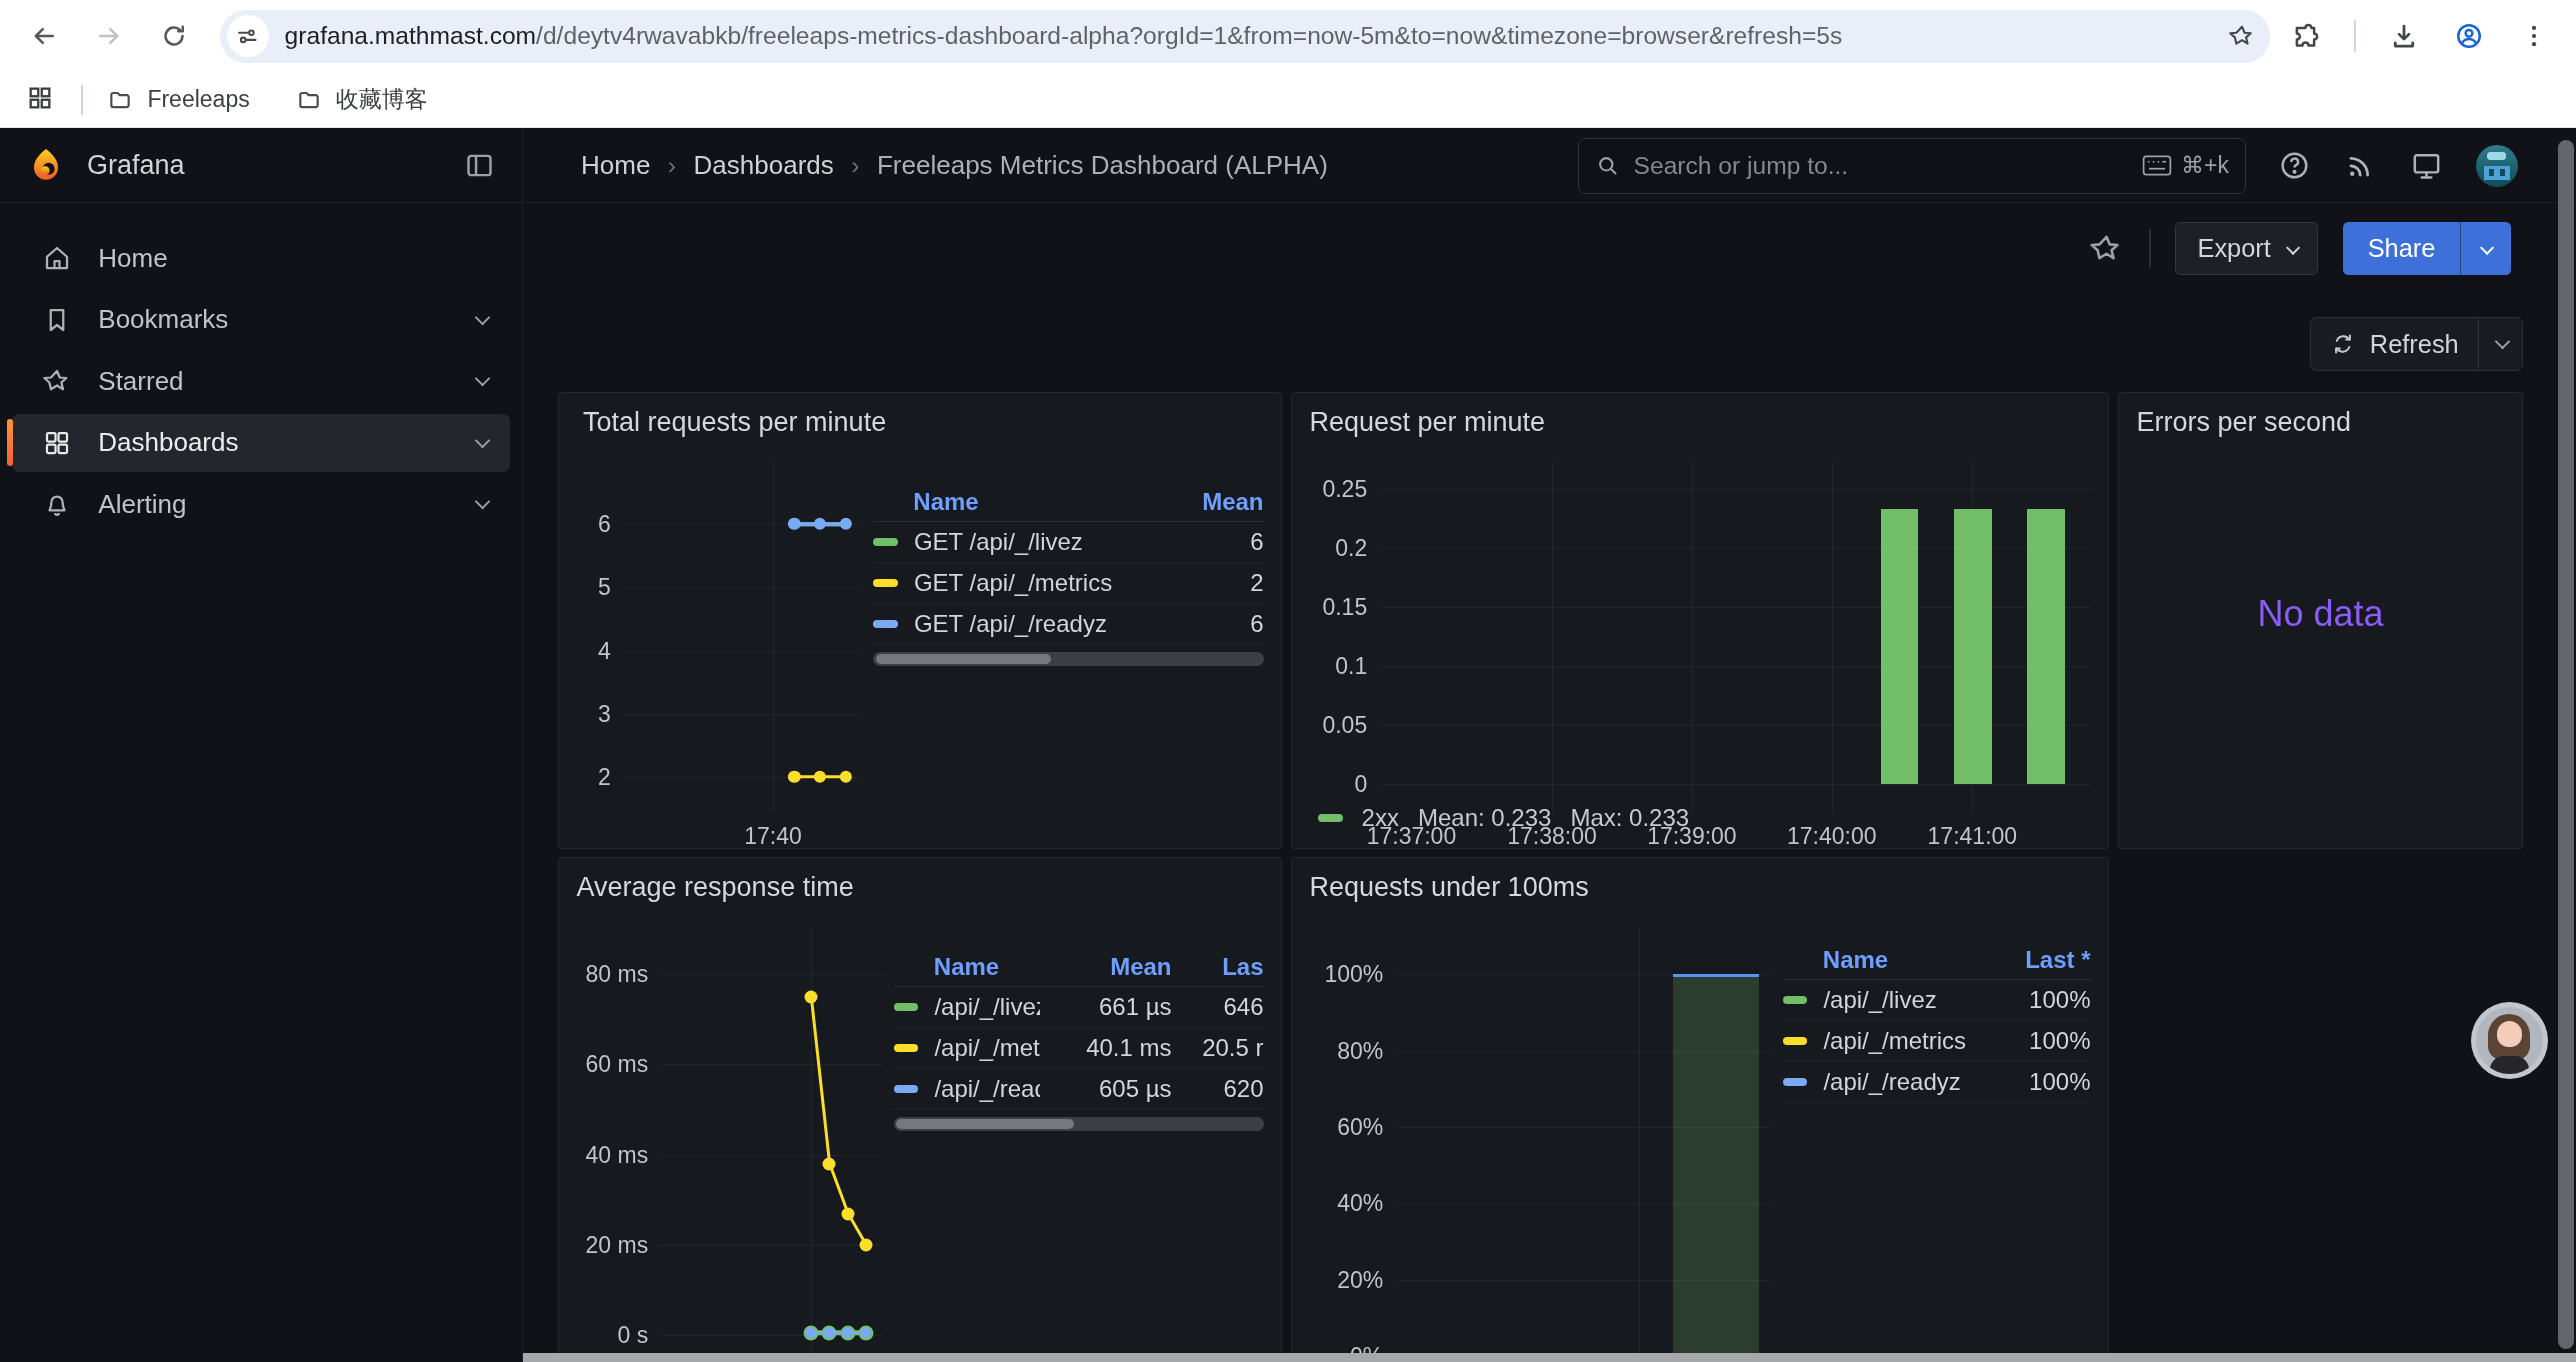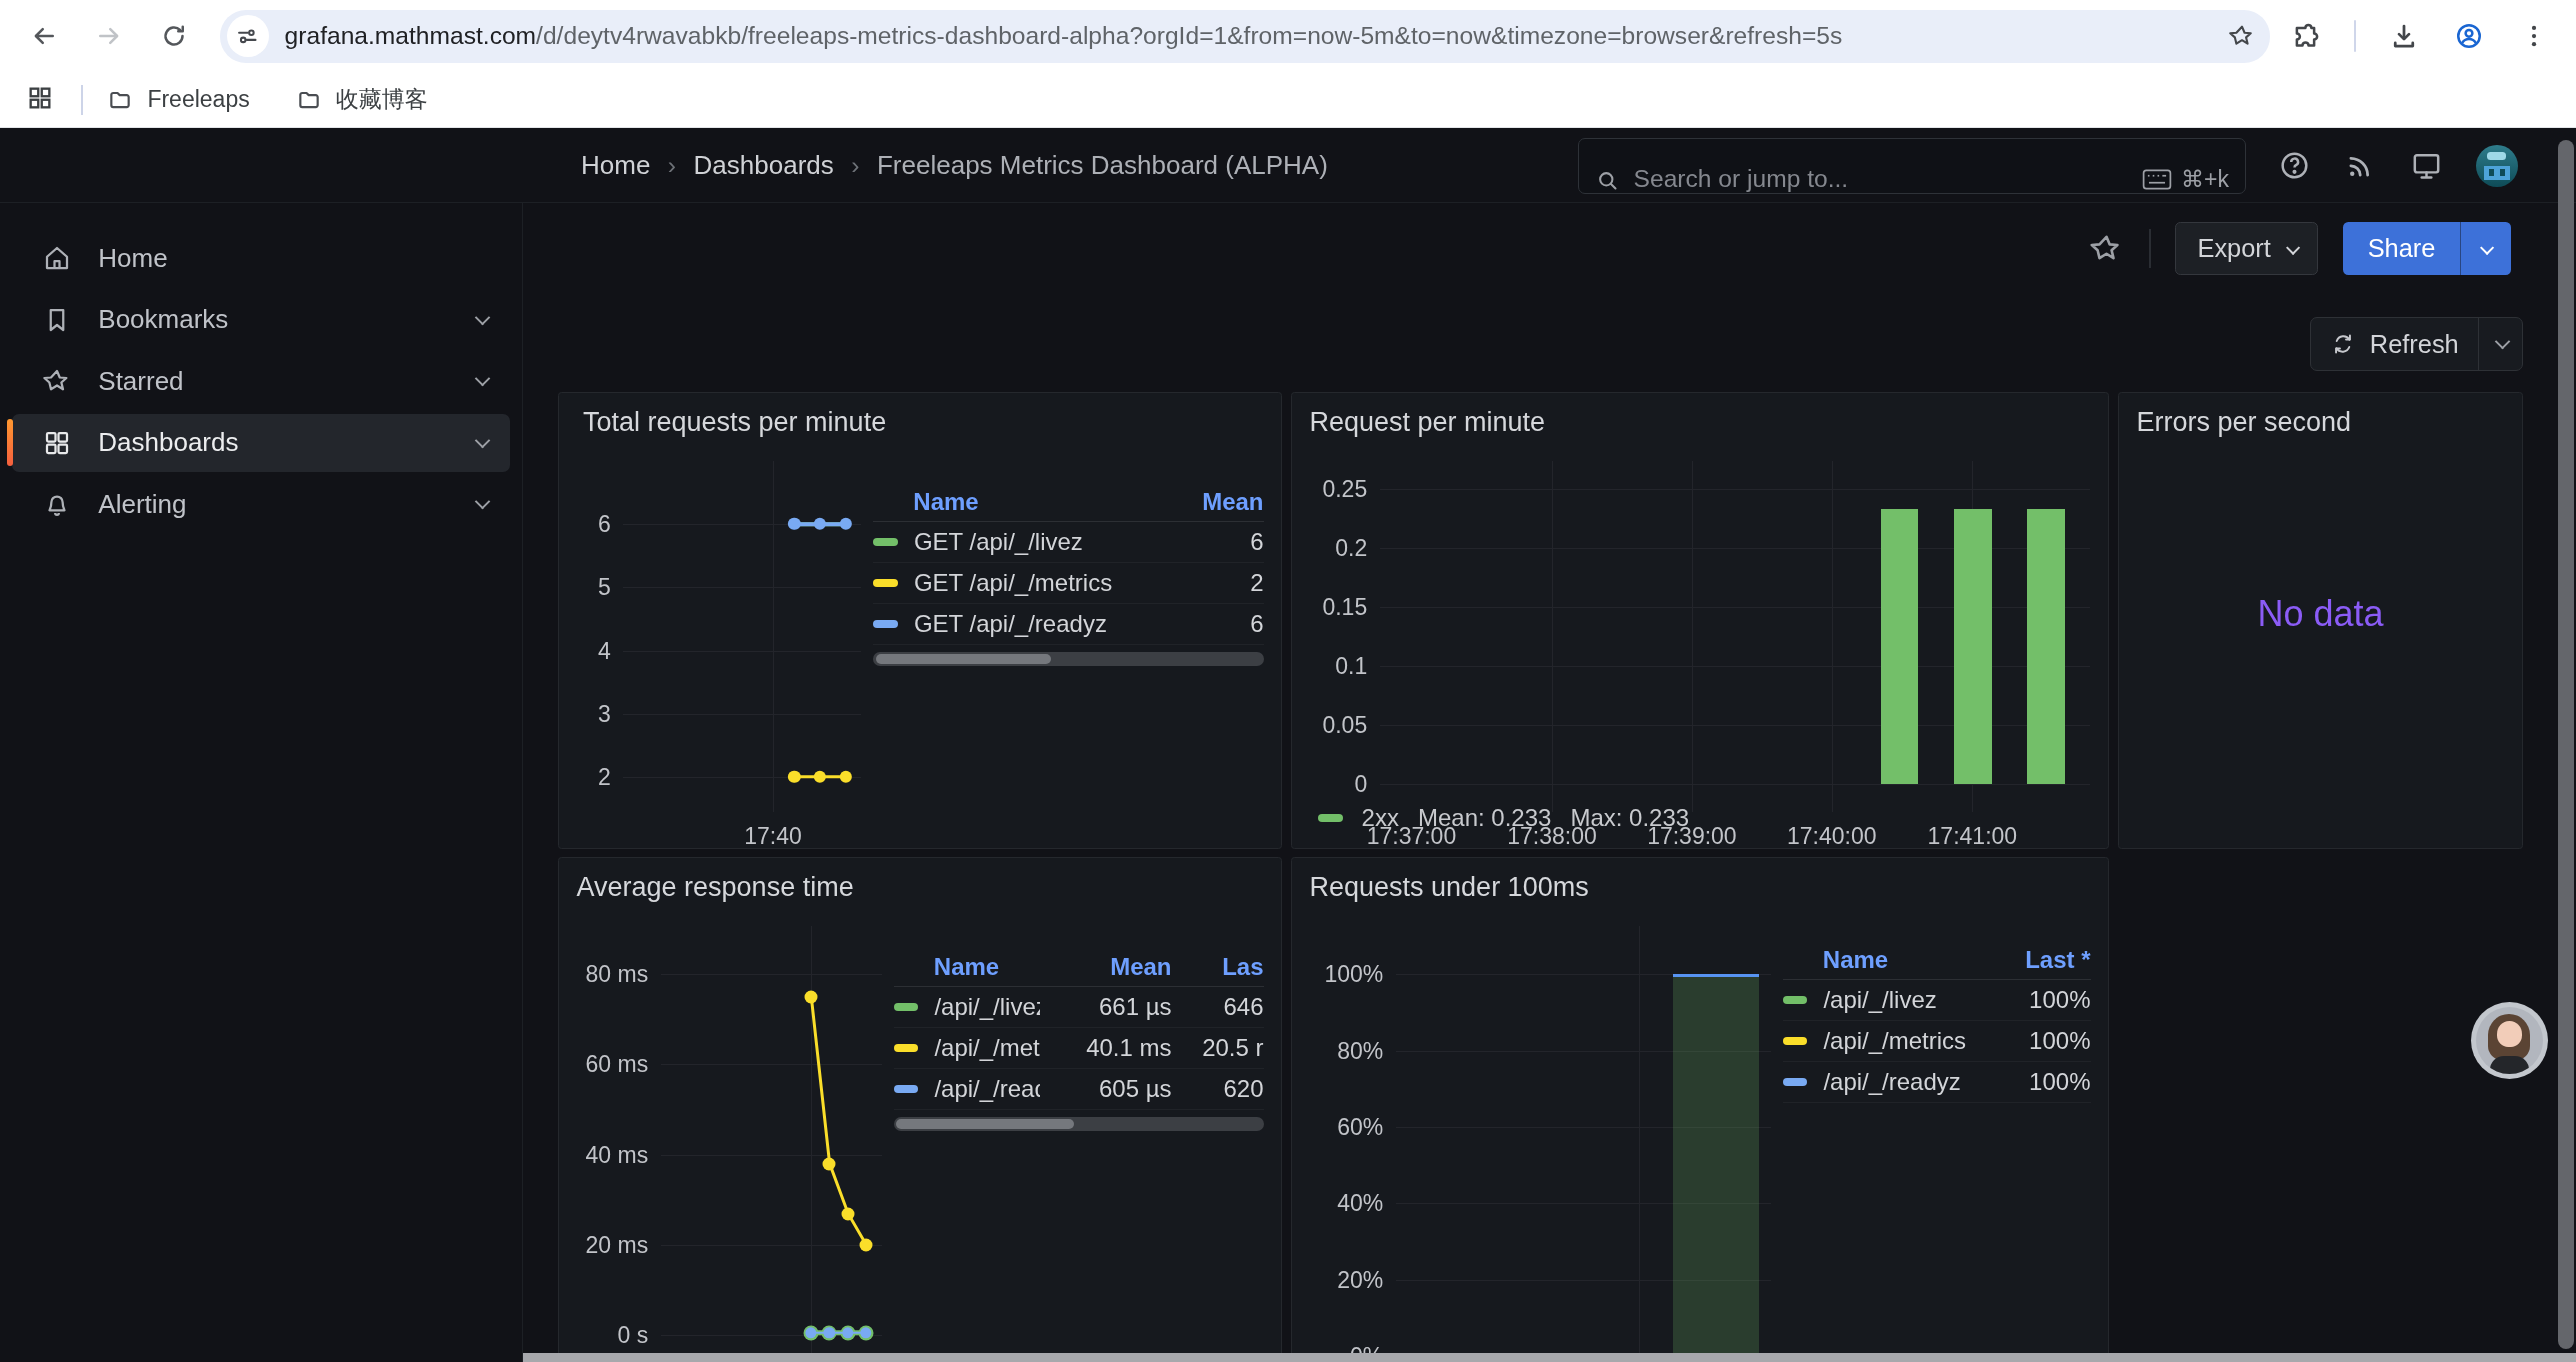--- a/index.html
+++ b/index.html
@@ -37,21 +37,21 @@
   .gf-topbar { position:absolute; top:0; left:0; right:0; height:75px; background:#111217; border-bottom:0.9px solid #1d2025; }
   .brandzone { position:absolute; left:0; top:0; width:523px; height:75px; border-right:0.9px solid #1d2025; display:flex; align-items:center; padding:0 26px; }
   .flame { width:40px; height:40px; flex:none; }
   .brand { font-size:27px; color:#d2d4d8; margin-left:21px; flex:1; }
   .toggle-ic { color:#9da0a6; width:33px; height:33px; }
   .toggle-ic svg { width:33px; height:33px; }
   .crumbs { position:absolute; left:581px; top:0; height:75px; display:flex; align-items:center; gap:17.5px; font-size:26px; }
   .crumb { color:#d0d2d6; }
   .crumb.last { color:#adb0b6; }
   .crumb-sep { color:#6e7278; font-size:24.6px; }
-  .gf-search { position:absolute; left:1578px; top:9.6px; width:668px; height:56px; background:#0f1116; border:0.9px solid #2e3238; border-radius:7px; display:flex; align-items:flex-end; padding:0 16px; }
+  .gf-search { position:absolute; left:1578px; top:9.6px; width:668px; height:56px; background:#0f1116; border:0.9px solid #2e3238; border-radius:7px; display:flex; align-items:center; padding:0 16px; }
   .gf-search svg.mag { width:24.6px; height:24.6px; color:#9da0a6; flex:none; }
   .gf-search input { flex:1; background:transparent; border:none; outline:none; color:#c6c8cd; font-size:24.6px; margin-left:14px; font-family:inherit; }
   .gf-search input::placeholder { color:#85888f; }
   .kbd-hint { display:flex; align-items:center; gap:8.8px; color:#9da0a6; font-size:23px; flex:none; }
   .kbd-hint svg { width:30px; height:23px; }
   .topbar-icons { position:absolute; right:58px; top:0; height:75px; display:flex; align-items:center; gap:33px; color:#aeb1b7; }
   .topbar-icons .ic { width:33px; height:33px; }
   .topbar-icons .ic svg { width:33px; height:33px; }
   .gf-avatar { width:42px; height:42px; border-radius:50%; background:linear-gradient(#2f7d8c,#0e4b57); position:relative; overflow:hidden; }
   .gf-avatar .visor { position:absolute; left:11.4px; top:7px; width:19px; height:8px; border-radius:3.5px; background:#9fd9e8; }
@@ -218,20 +218,40 @@
             <path d="M4 7.2A1.7 1.7 0 0 1 5.7 5.5h4l2 2h6.6A1.7 1.7 0 0 1 20 9.2v7.6a1.7 1.7 0 0 1-1.7 1.7H5.7A1.7 1.7 0 0 1 4 16.8z"></path>
           </svg>
         <span>收藏博客</span>
       </div>
     </div>
   </div>
 
   <div class="gf">
 
     <div class="gf-topbar">
+      <div class="brandzone">
+        <svg class="flame" viewBox="0 0 24 24">
+          <defs>
+              <linearGradient id="fg" x1="0" y1="0" x2="0" y2="1">
+                <stop offset="0" stop-color="#fcd21c"></stop>
+                <stop offset="1" stop-color="#f05a28"></stop>
+              </linearGradient>
+            </defs>
+          <path d="M12 1.8C8 5 4.8 8.4 4.8 13.1a7.2 7.2 0 0 0 14.4 0C19.2 8.4 16 5 12 1.8Z" fill="url(#fg)"></path>
+          <circle cx="13.6" cy="13.6" r="3.6" fill="#111217"></circle>
+          <circle cx="11.6" cy="14.8" r="2.6" fill="url(#fg)"></circle>
+        </svg>
+        <span class="brand">Grafana</span>
+        <div class="toggle-ic">
+          <svg viewBox="0 0 24 24" fill="none" stroke="currentColor" stroke-width="1.8">
+              <rect x="4" y="5" width="16" height="14" rx="2"></rect>
+              <line x1="9.5" y1="5" x2="9.5" y2="19"></line>
+            </svg>
+        </div>
+      </div>
       <div class="crumbs">
         <span class="crumb">Home</span>
         <span class="crumb-sep">›</span>
         <span class="crumb">Dashboards</span>
         <span class="crumb-sep">›</span>
         <span class="crumb last">Freeleaps Metrics Dashboard (ALPHA)</span>
       </div>
       <div class="gf-search">
         <svg class="mag" viewBox="0 0 24 24" fill="none" stroke="currentColor" stroke-width="2" stroke-linecap="round">
             <circle cx="11" cy="11" r="6"></circle>

